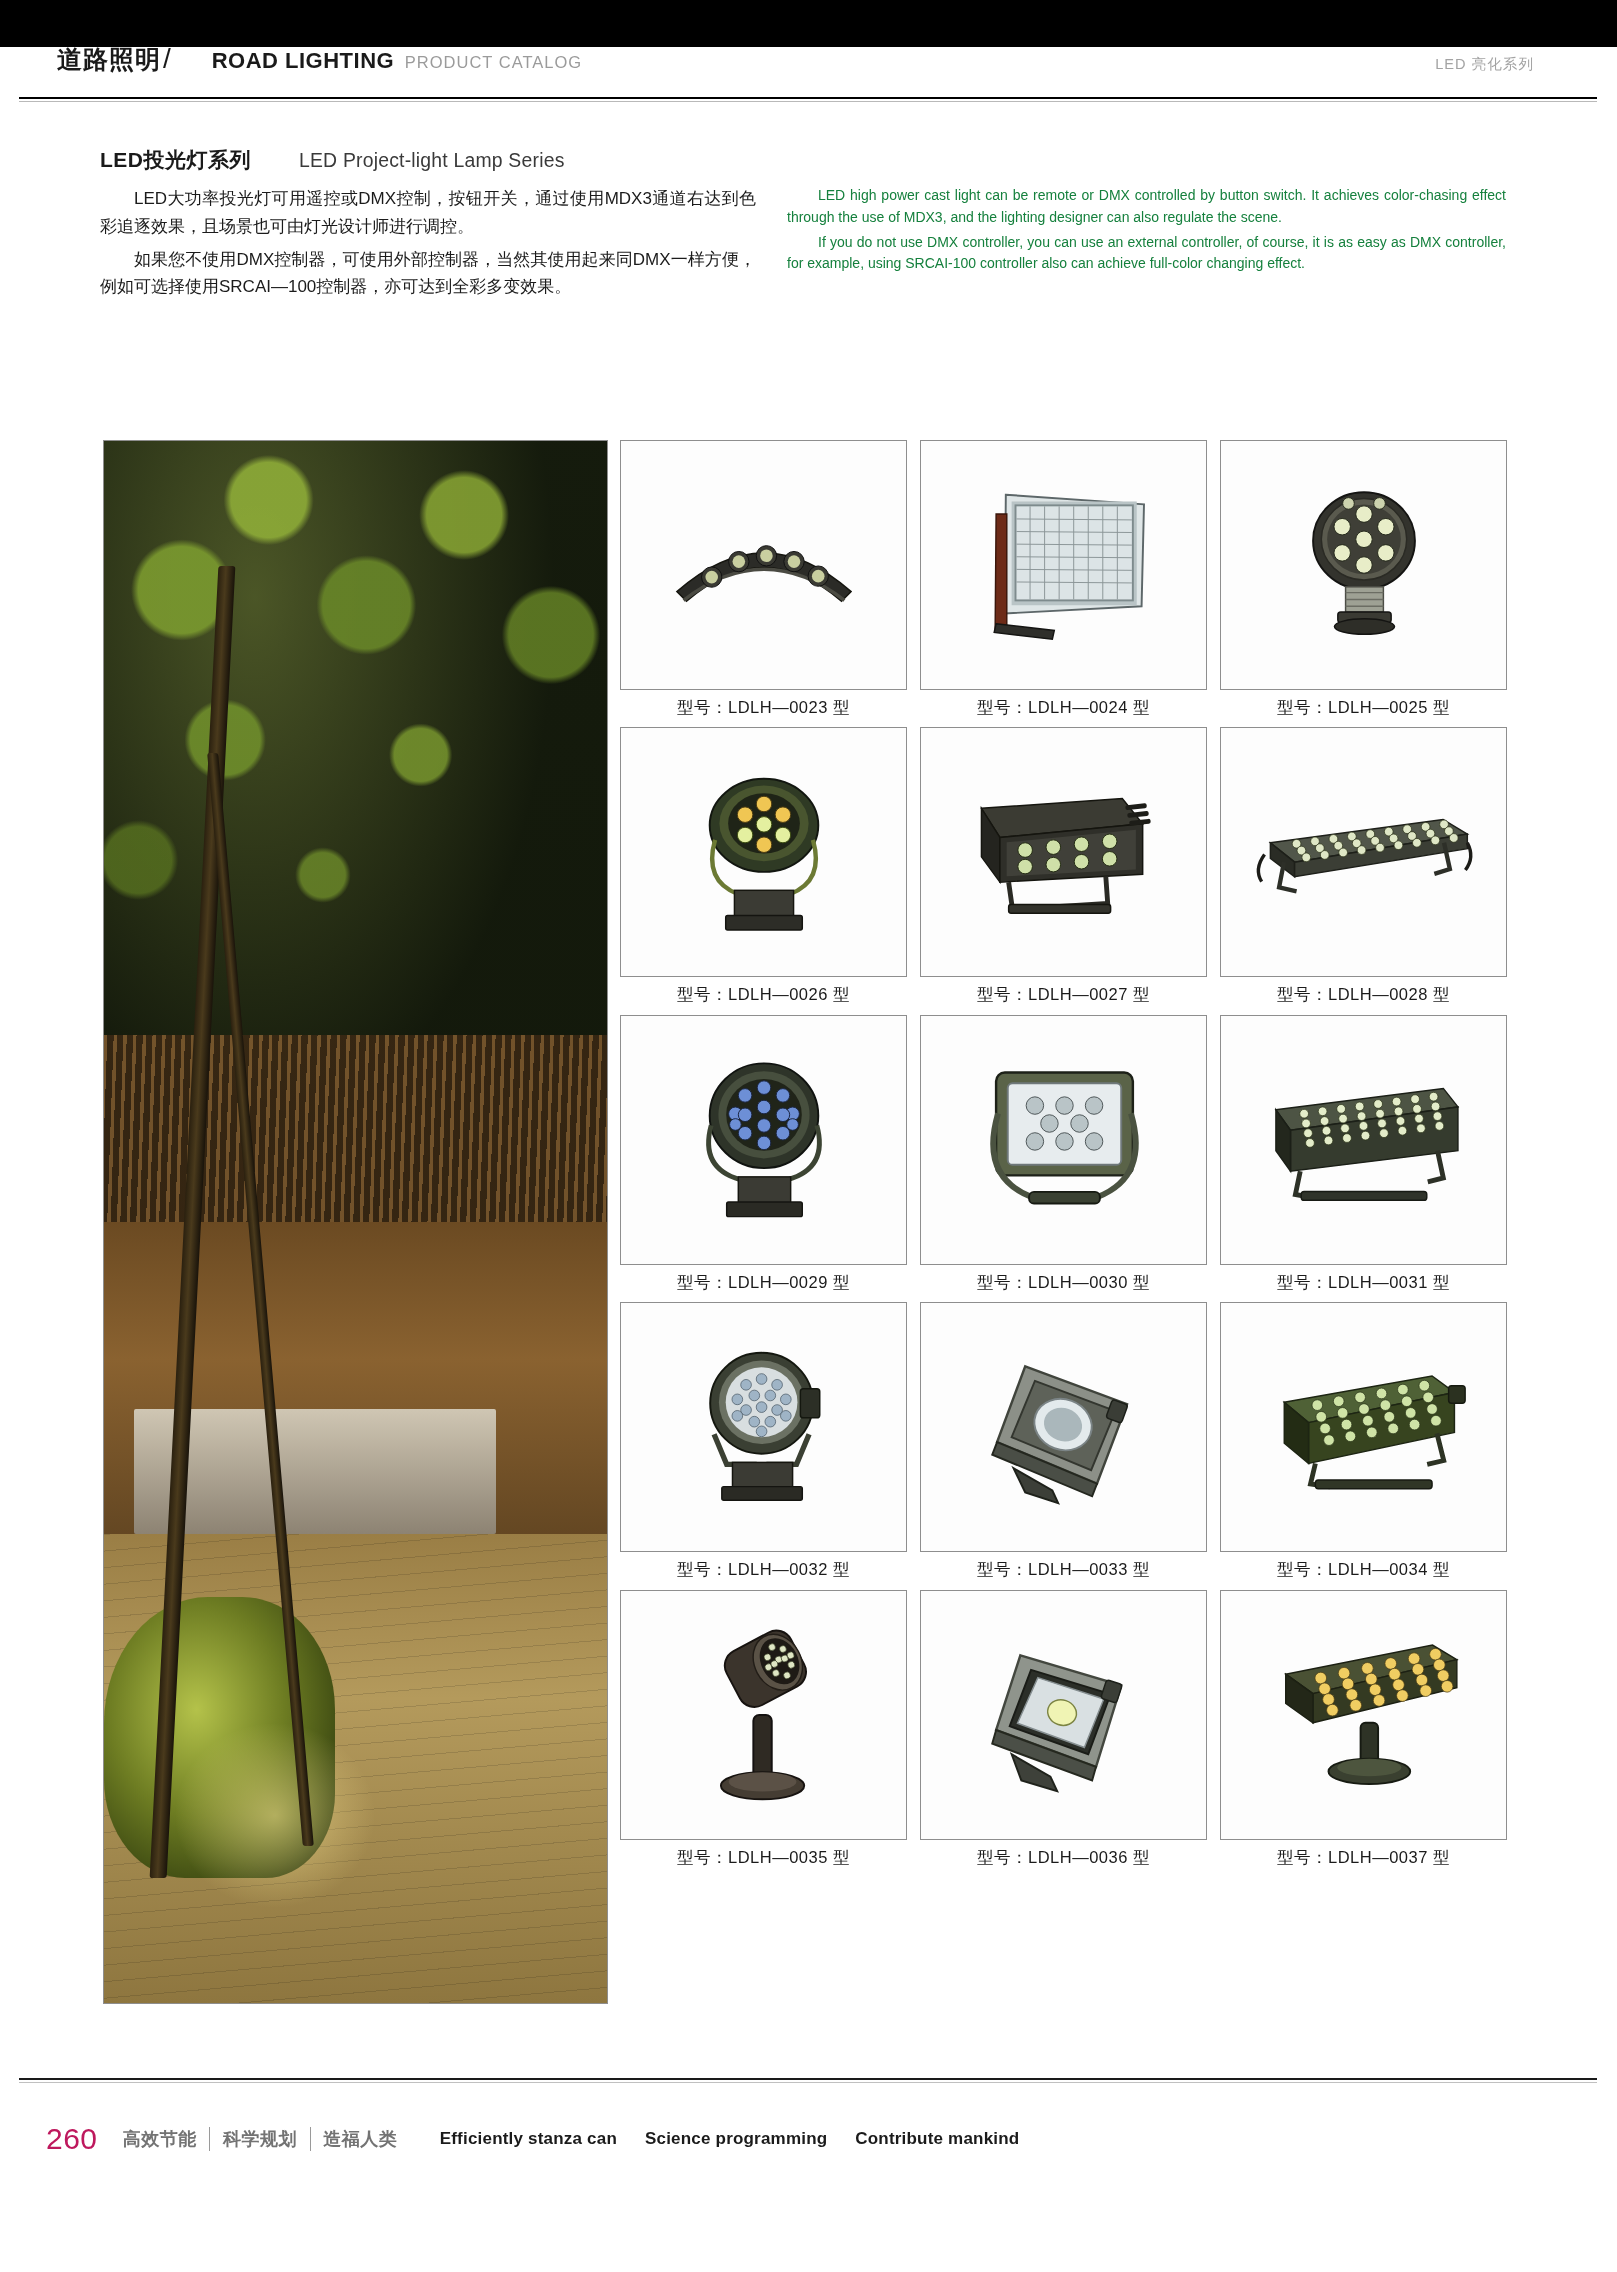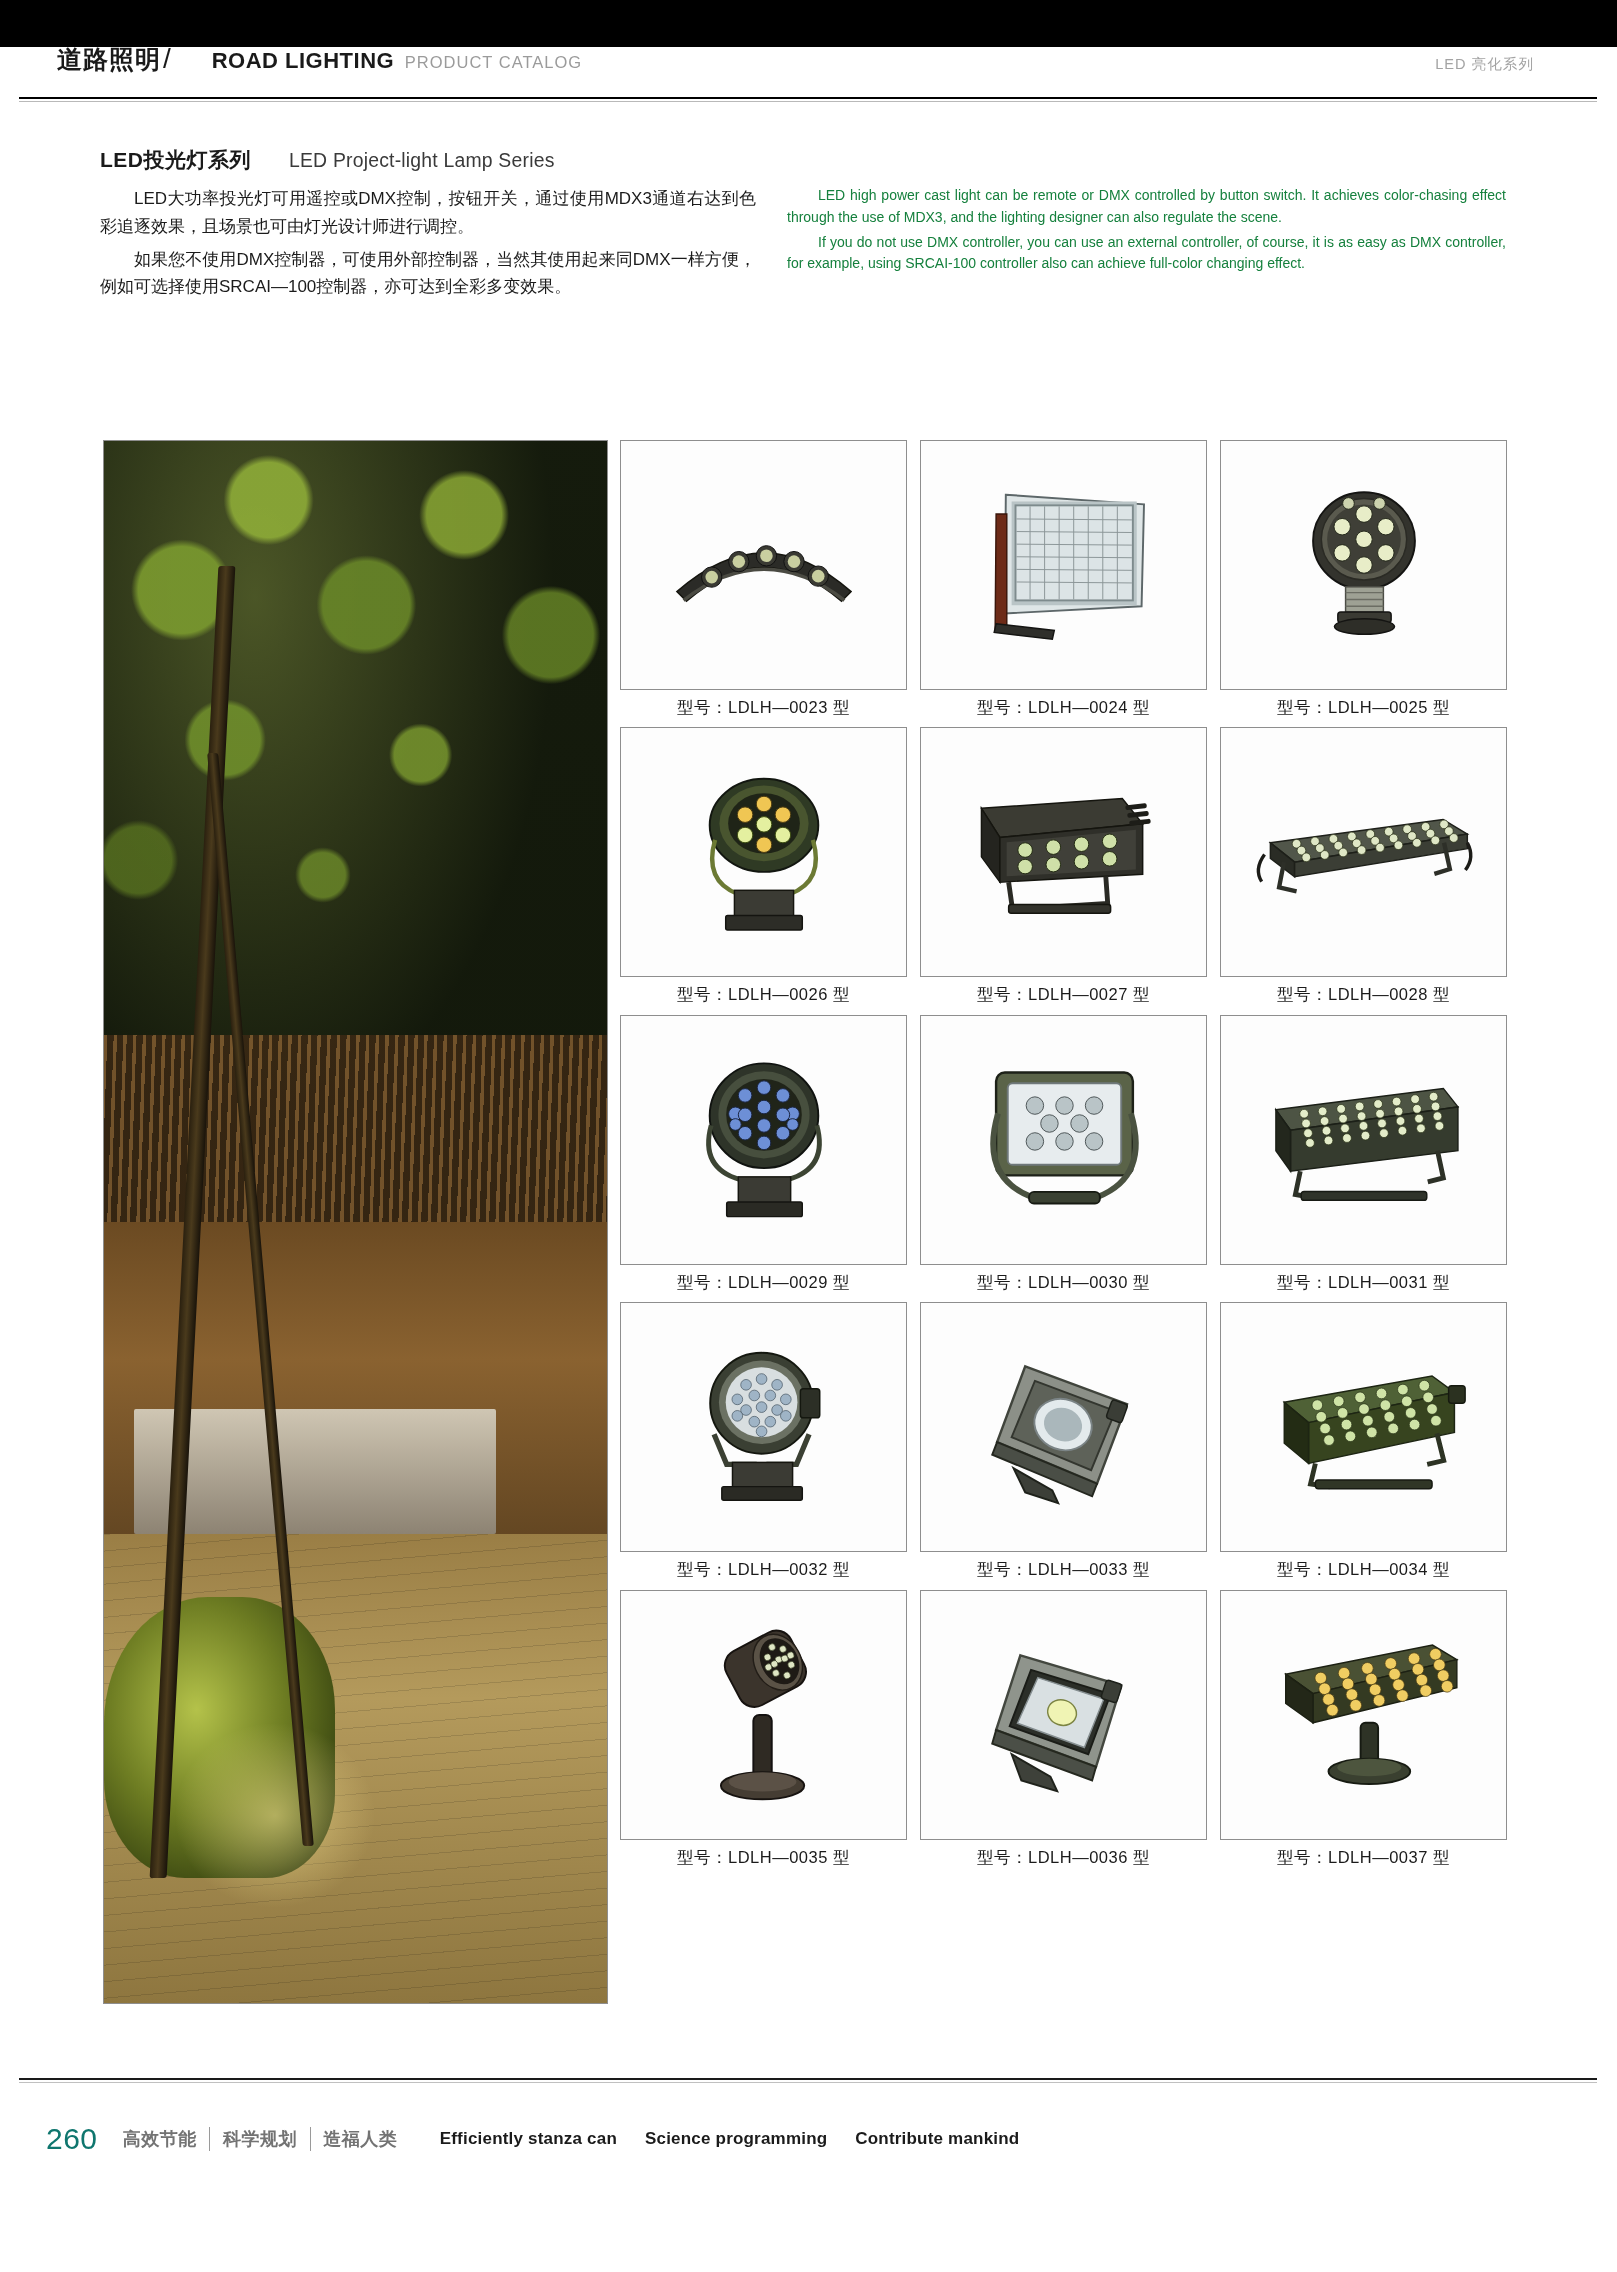--- a/index.html
+++ b/index.html
@@ -107,21 +107,21 @@
   }
   .intro-title-cn {
     font-size: 21px;
     font-weight: bold;
     color: #1a1a1a;
     letter-spacing: 0.5px;
   }
   .intro-title-en {
     font-size: 19.4px;
     color: #3a3a3a;
-    margin-left: 38px;
+    margin-left: 48px;
     letter-spacing: 0.2px;
   }
   .col-cn {
     position: absolute;
     left: 100px;
     top: 39px;
     width: 656px;
     font-size: 17px;
     line-height: 1.62;
     color: #1b1b1b;
@@ -305,21 +305,21 @@
   .footer-inner {
     position: absolute;
     left: 46px;
     top: 63px;
     display: flex;
     align-items: center;
     white-space: nowrap;
   }
   .page-num {
     font-size: 30px;
-    color: #0f766e;
+    color: #be185d;
     margin-right: 12.6px;
     letter-spacing: 0.5px;
   }
   .foot-cn {
     font-size: 18px;
     font-weight: bold;
     color: #737373;
     padding: 0 12.6px;
     letter-spacing: 0.5px;
   }

